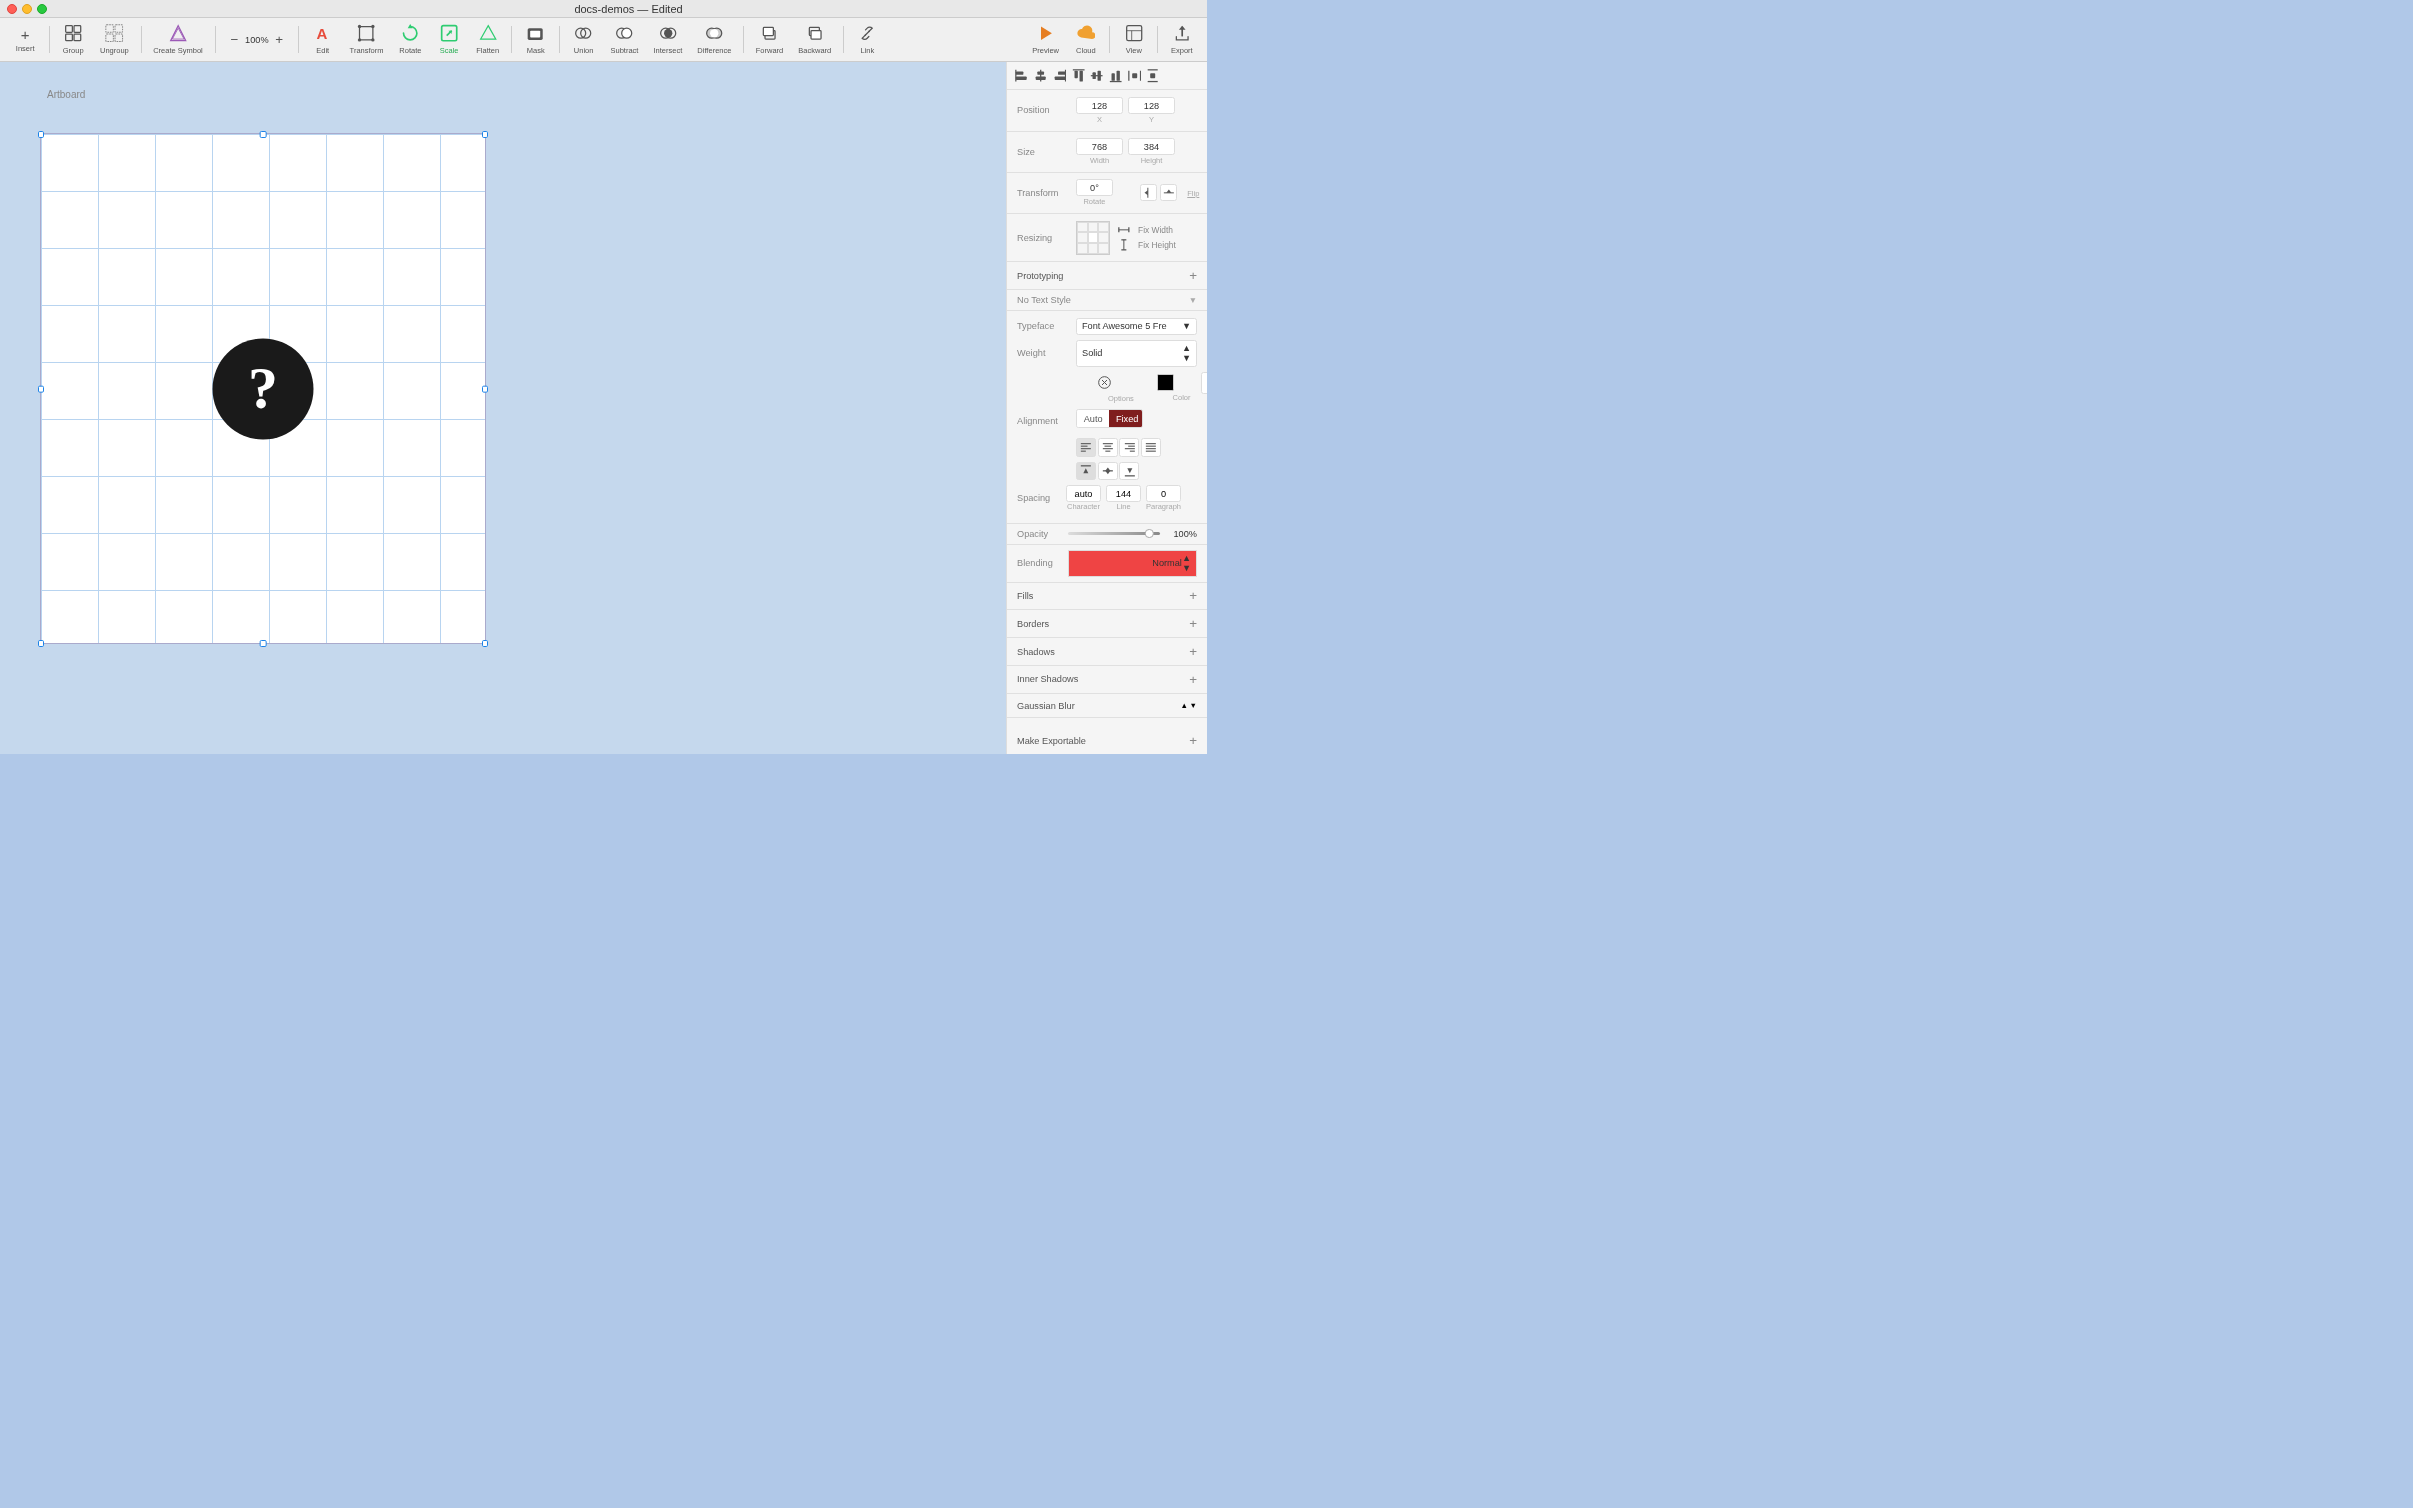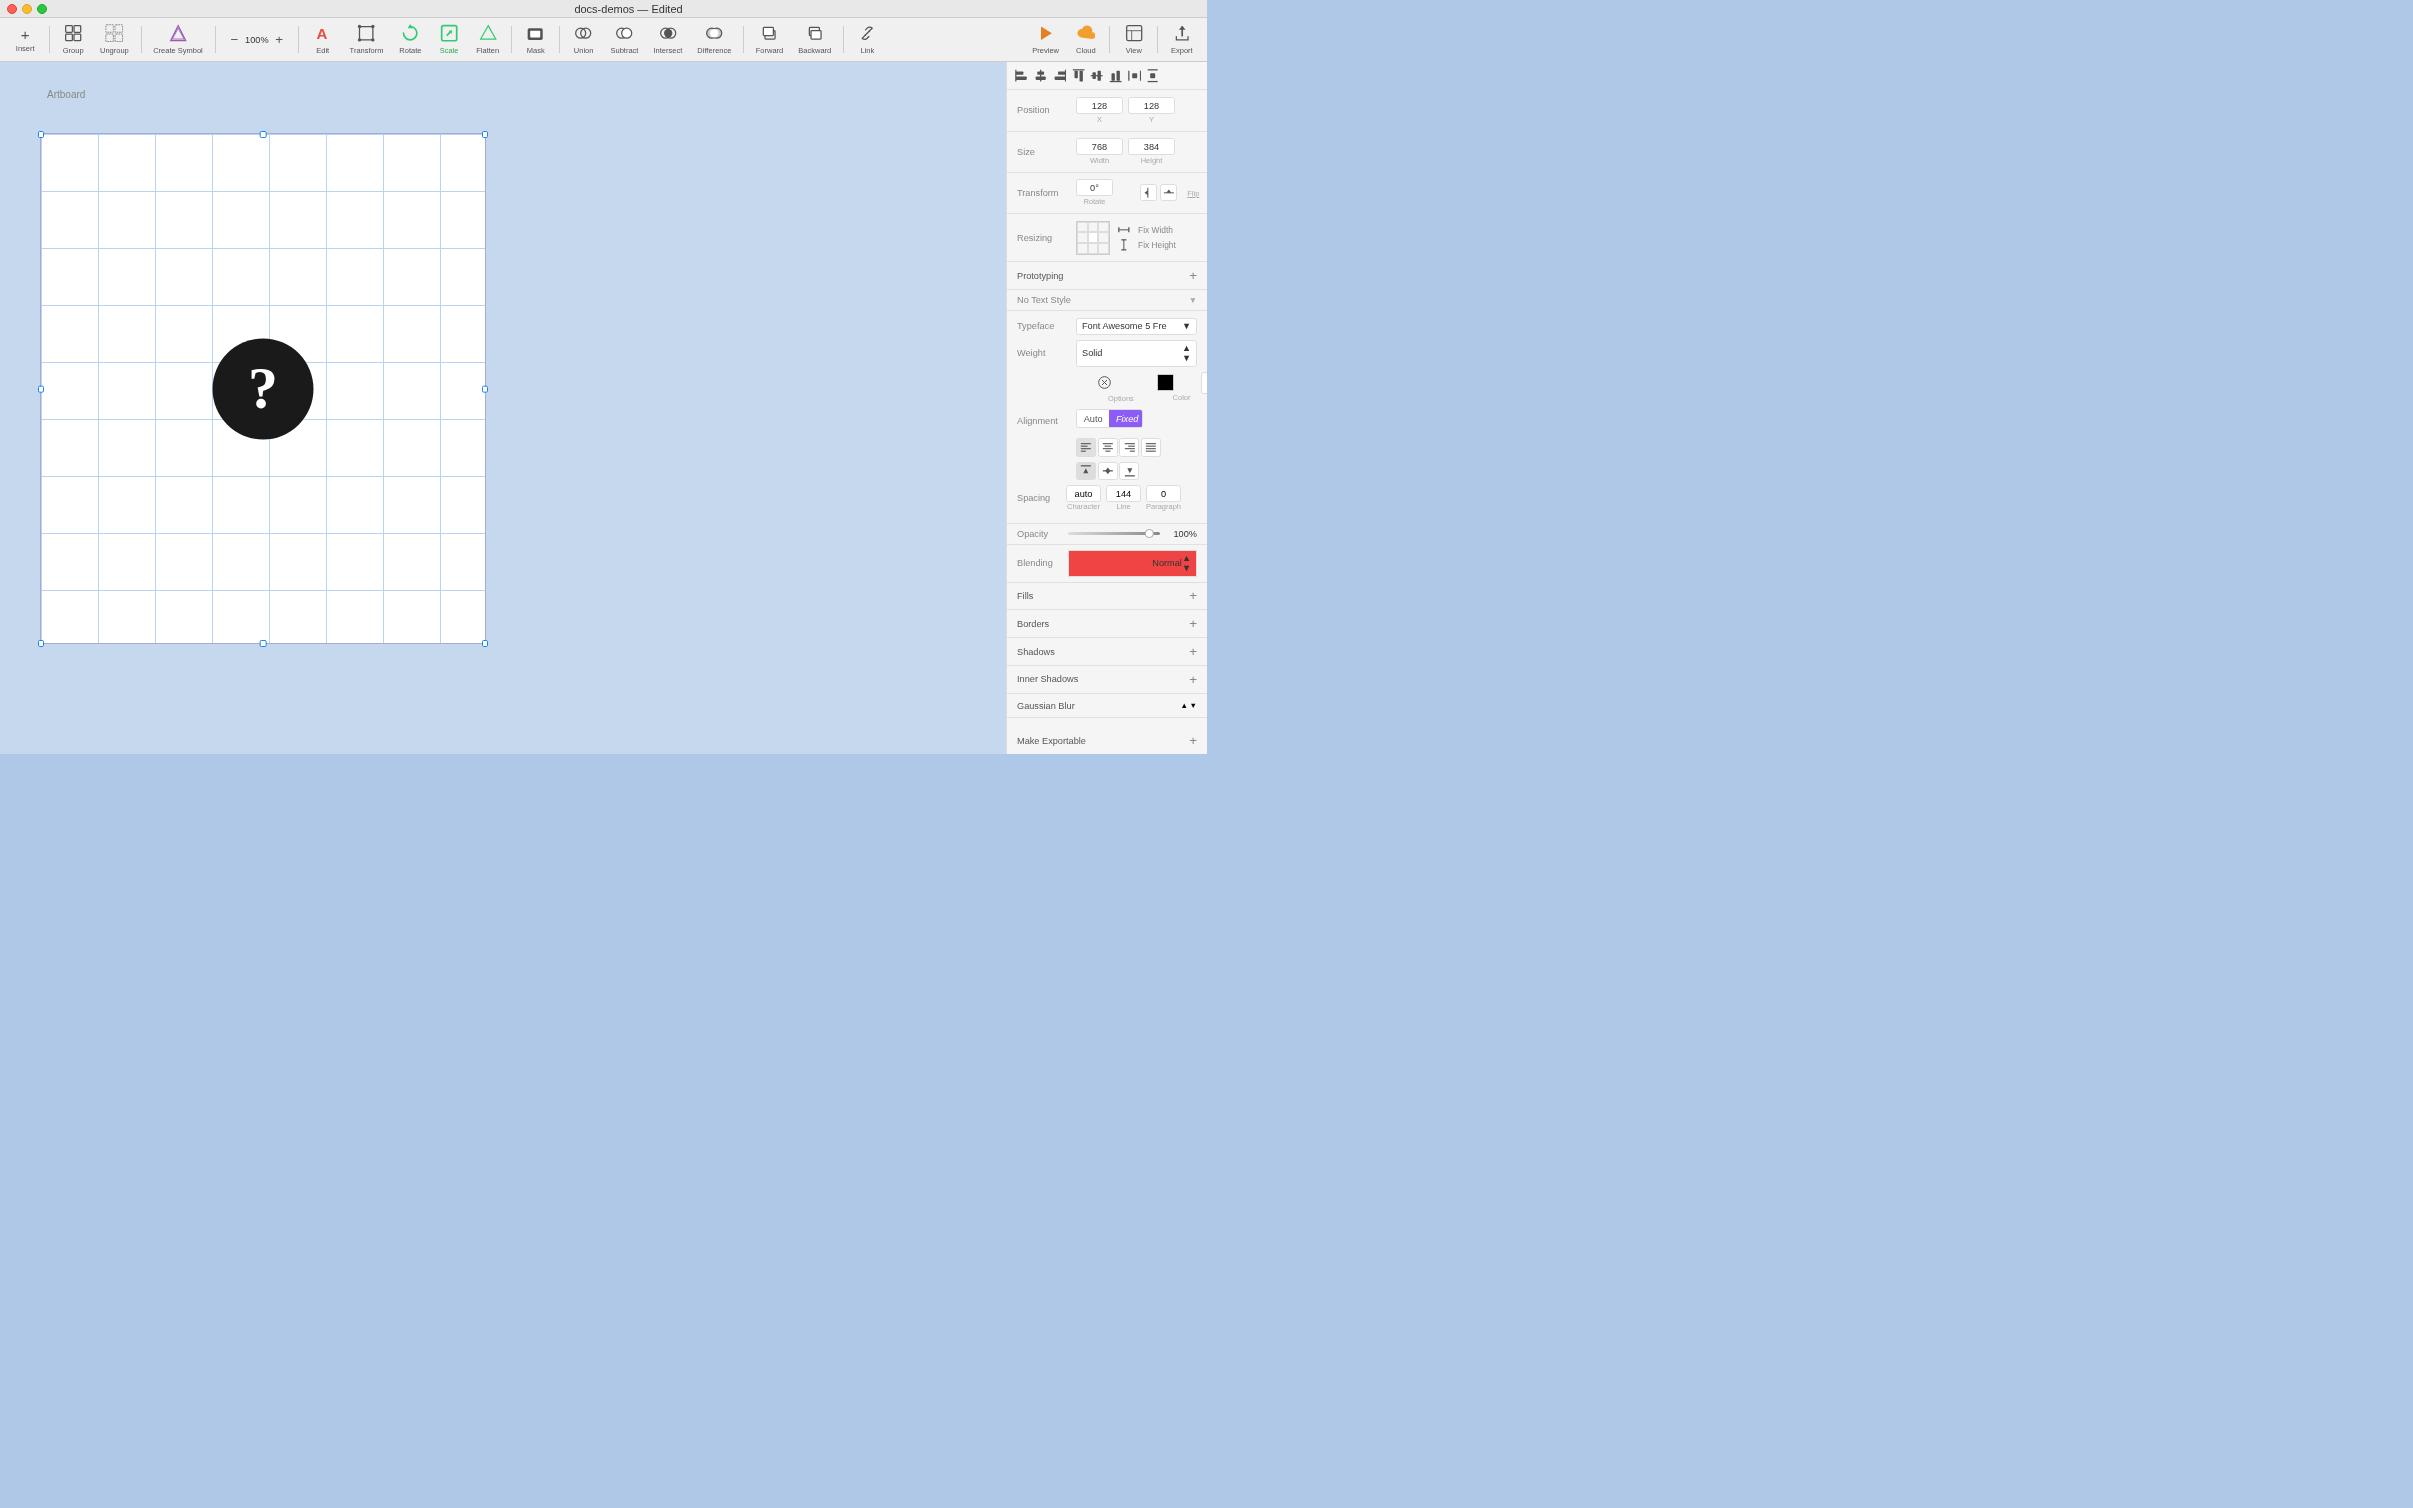--- a/index.html
+++ b/index.html
@@ -435,23 +435,22 @@
     .align-toggle-btn {
       flex: 1;
       padding: 3.4px 6.7px;
       font-size: 9.2px;
       text-align: center;
       cursor: pointer;
       background: white;
       color: #555;
     }
     .align-toggle-btn.active {
-      background: #8b5cf6;
+      background: #7f1d1d;
       color: white;
-      font-style: italic;
     }
 
     
     .spacing-row {
       display: flex;
       align-items: center;
       gap: 5px;
       margin-bottom: 5px;
     }
     .spacing-label {

